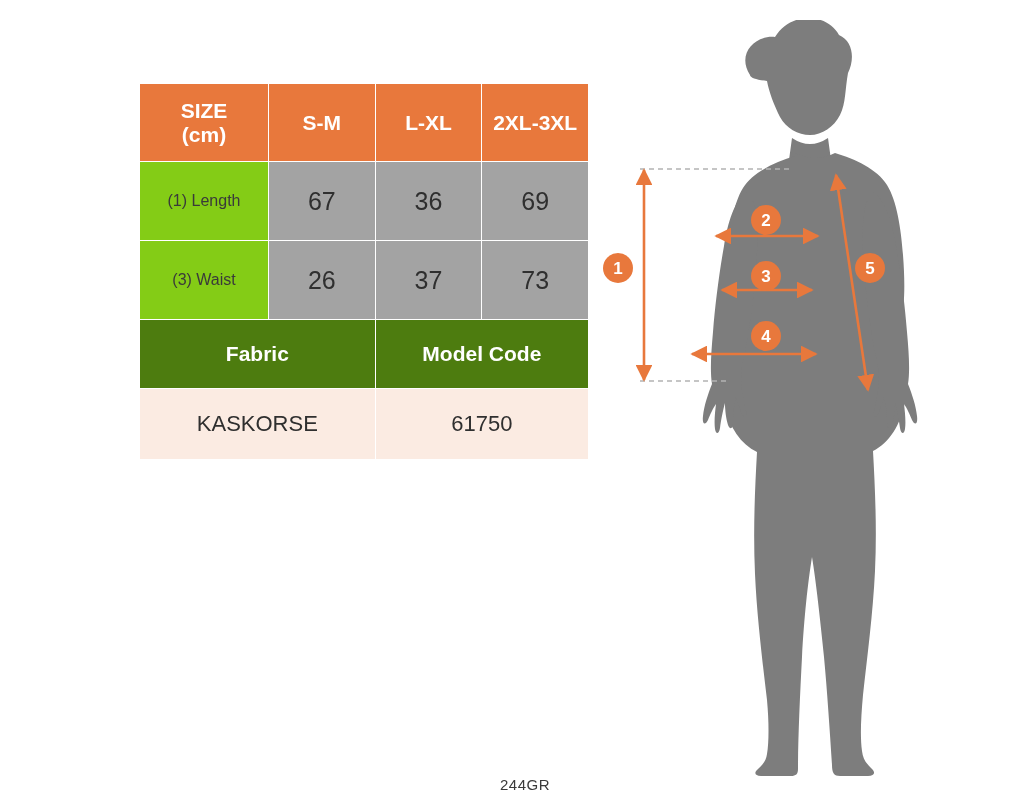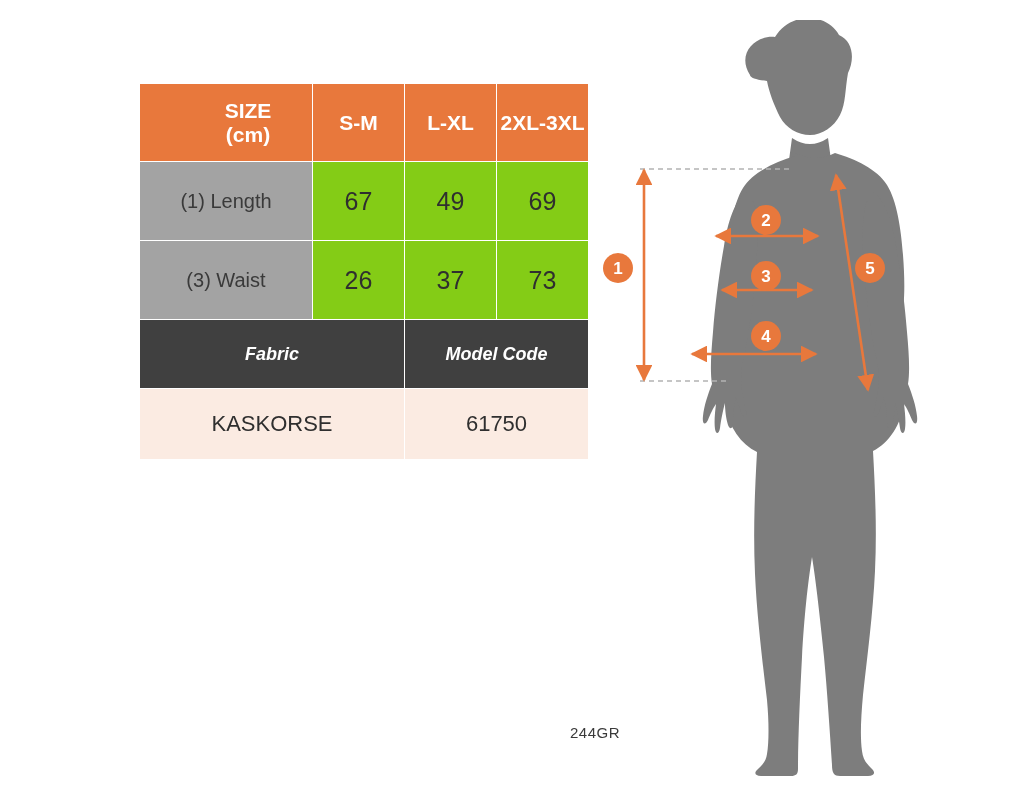--- a/index.html
+++ b/index.html
@@ -38,58 +38,56 @@
   .hdr-cell {
     background: #e8783c;
     color: #ffffff;
     font-size: 21px;
     font-weight: bold;
     height: 77px;
     line-height: 1.12;
   }
   .hdr-cell.first {
     width: 128px;
-    padding-left: 44px;
   }
   .row-label {
-    background: #a3a3a3;
+    background: #84cc16;
     color: #3a3a3a;
-    font-size: 20px;
+    font-size: 16px;
     height: 78px;
     line-height: 1.2;
     padding: 0 6px;
   }
   .val-cell {
-    background: #84cc16;
+    background: #a3a3a3;
     color: #2f2f2f;
     font-size: 25px;
     height: 78px;
   }
   .footer-hdr {
-    background: #404040;
+    background: #4d7c0f;
     color: #ffffff;
-    font-size: 18px;
+    font-size: 21px;
     font-weight: bold;
     height: 68px;
-    font-style: italic;
   }
   .footer-val {
     background: #fbebe2;
     color: #2f2f2f;
     font-size: 22px;
     height: 70px;
     margin-top: 16px;
   }
 
   .code-note {
     position: absolute;
     left: 500px;
-    top: 724px;
+    top: 776px;
     width: 120px;
-    text-align: right;
+    text-align: left;
     font-size: 15px;
     color: #3a3a3a;
     letter-spacing: .5px;
   }
 
   
   .figure-panel {
     position: absolute;
     left: 600px;
     top: 20px;
@@ -120,21 +118,21 @@
         </th>
         <th class="hdr-cell">S-M</th>
         <th class="hdr-cell">L-XL</th>
         <th class="hdr-cell">2XL-3XL</th>
       </tr>
     </thead>
     <tbody>
       <tr>
         <td class="row-label">(1) Length</td>
         <td class="val-cell">67</td>
-        <td class="val-cell">49</td>
+        <td class="val-cell">36</td>
         <td class="val-cell">69</td>
       </tr>
       <tr>
         <td class="row-label">(3) Waist</td>
         <td class="val-cell">26</td>
         <td class="val-cell">37</td>
         <td class="val-cell">73</td>
       </tr>
       <tr>
         <td class="footer-hdr" colspan="2">Fabric</td>

